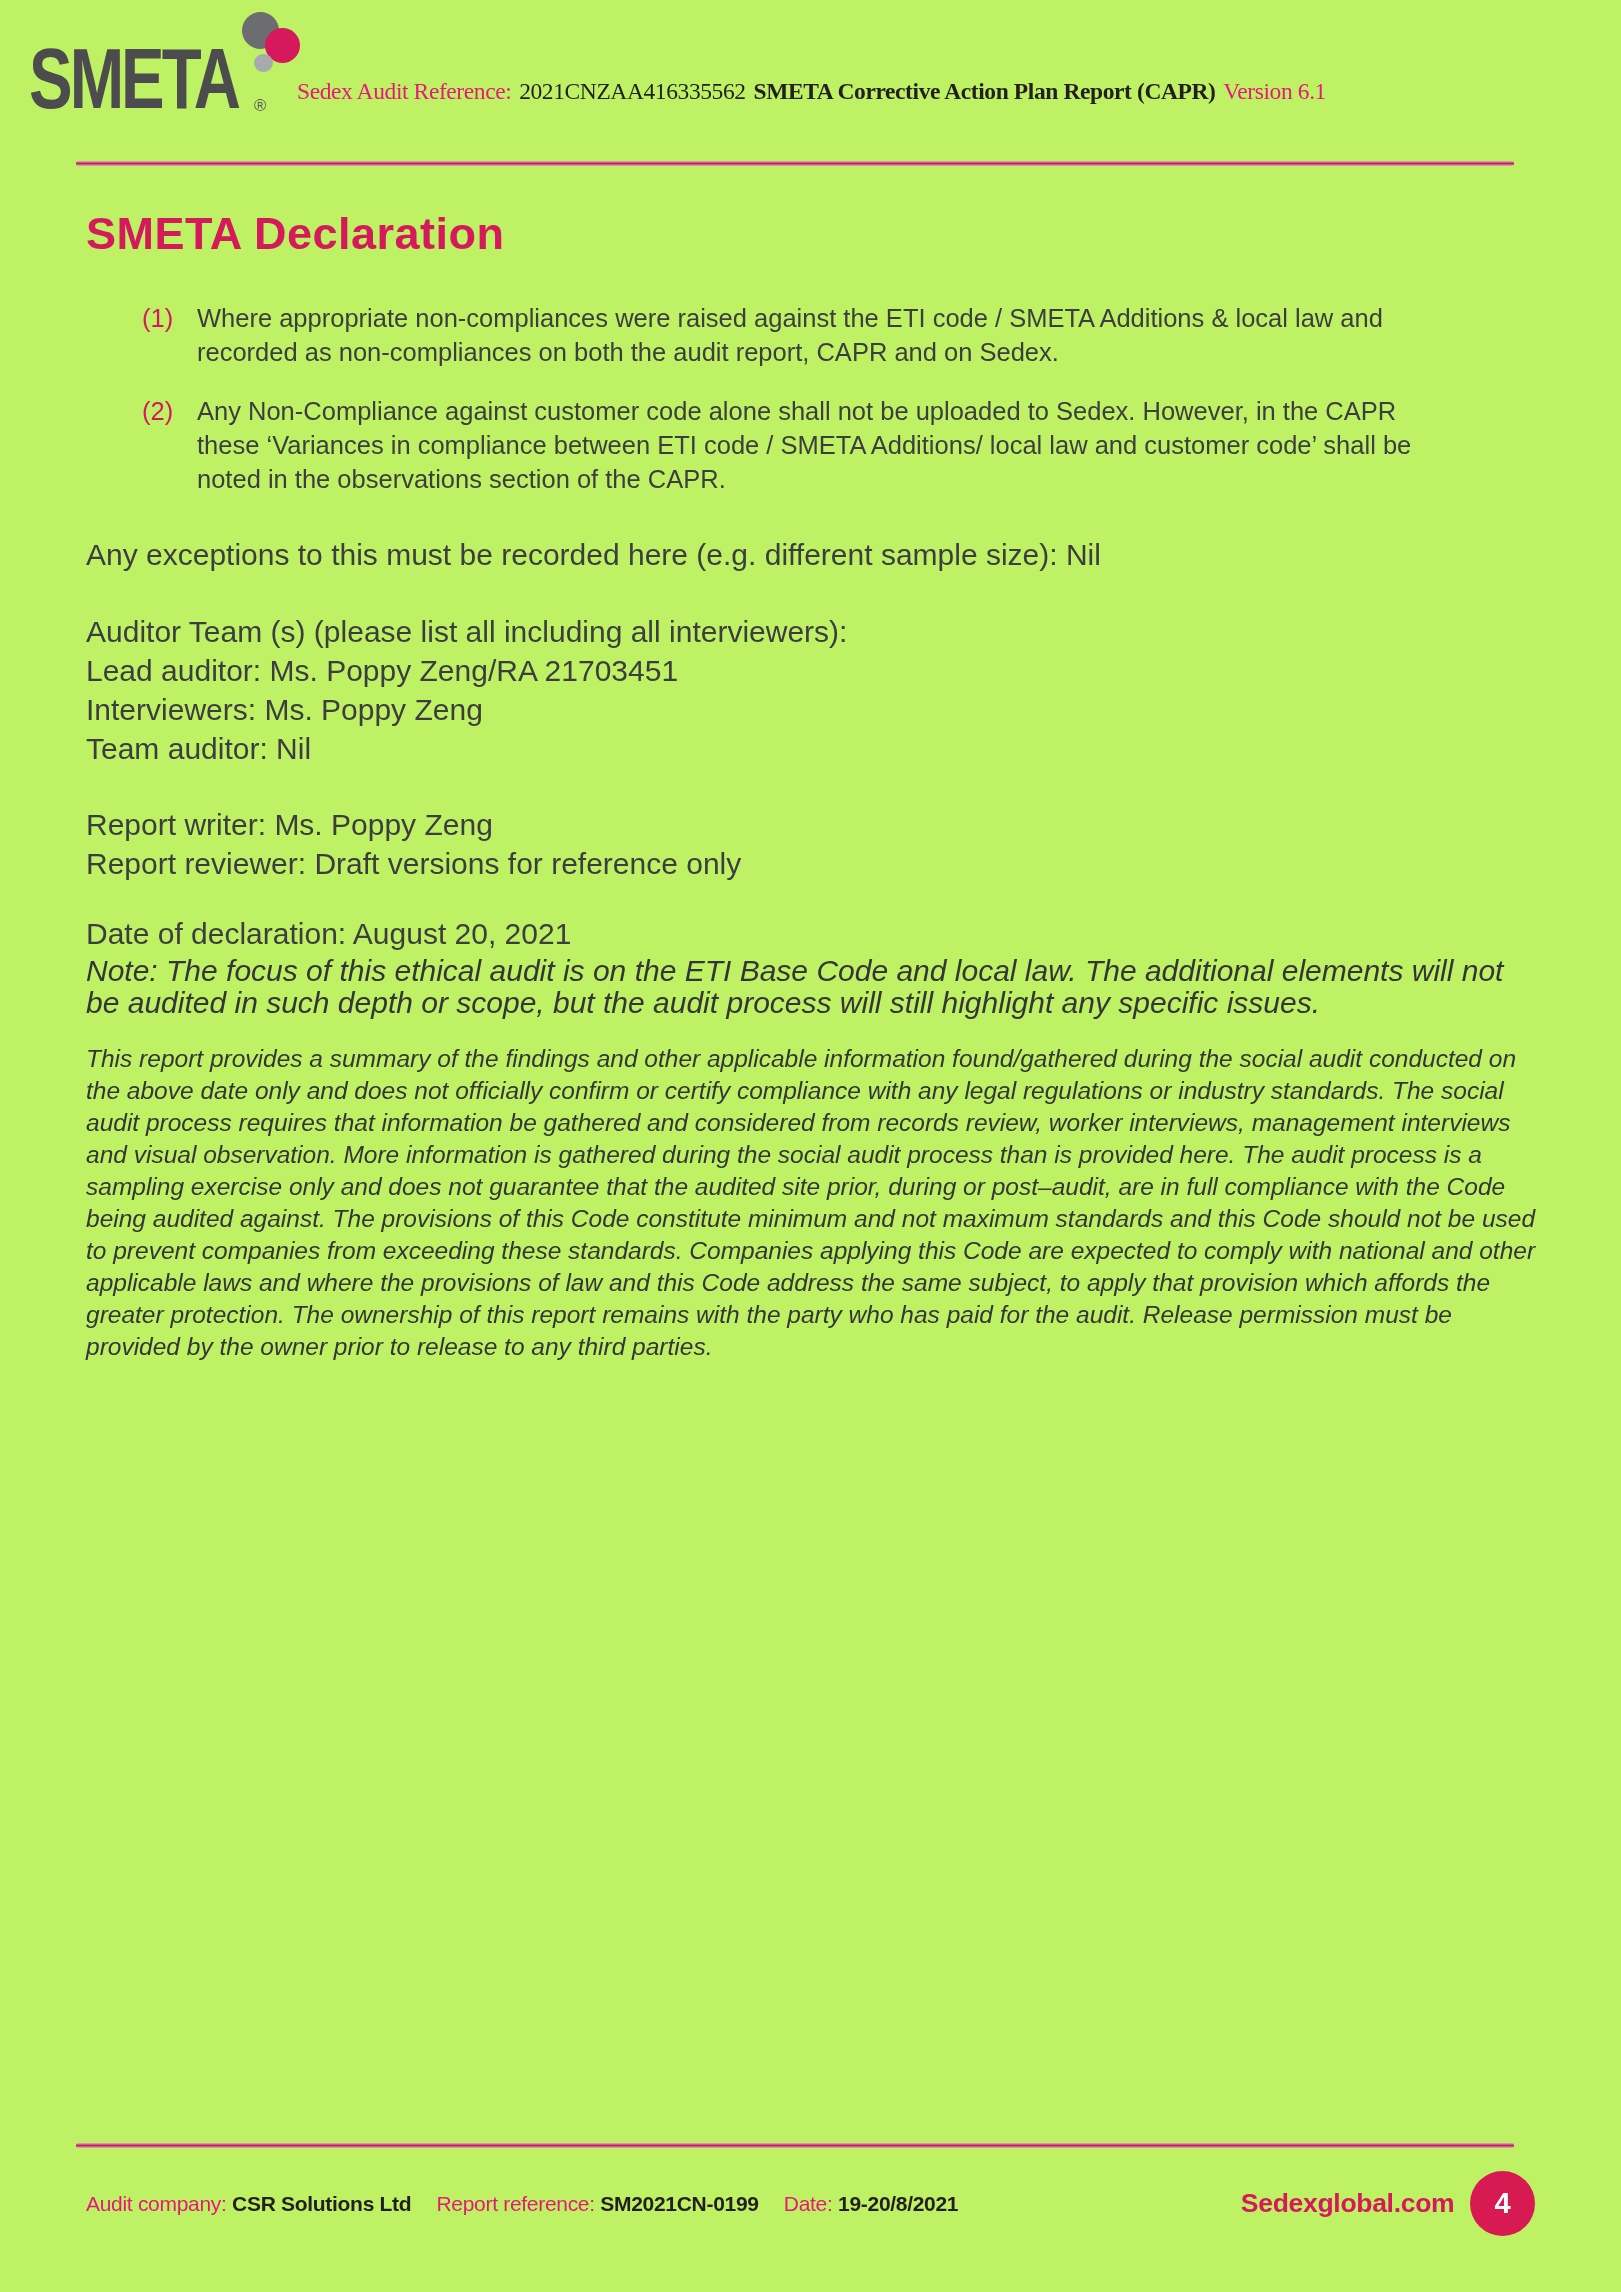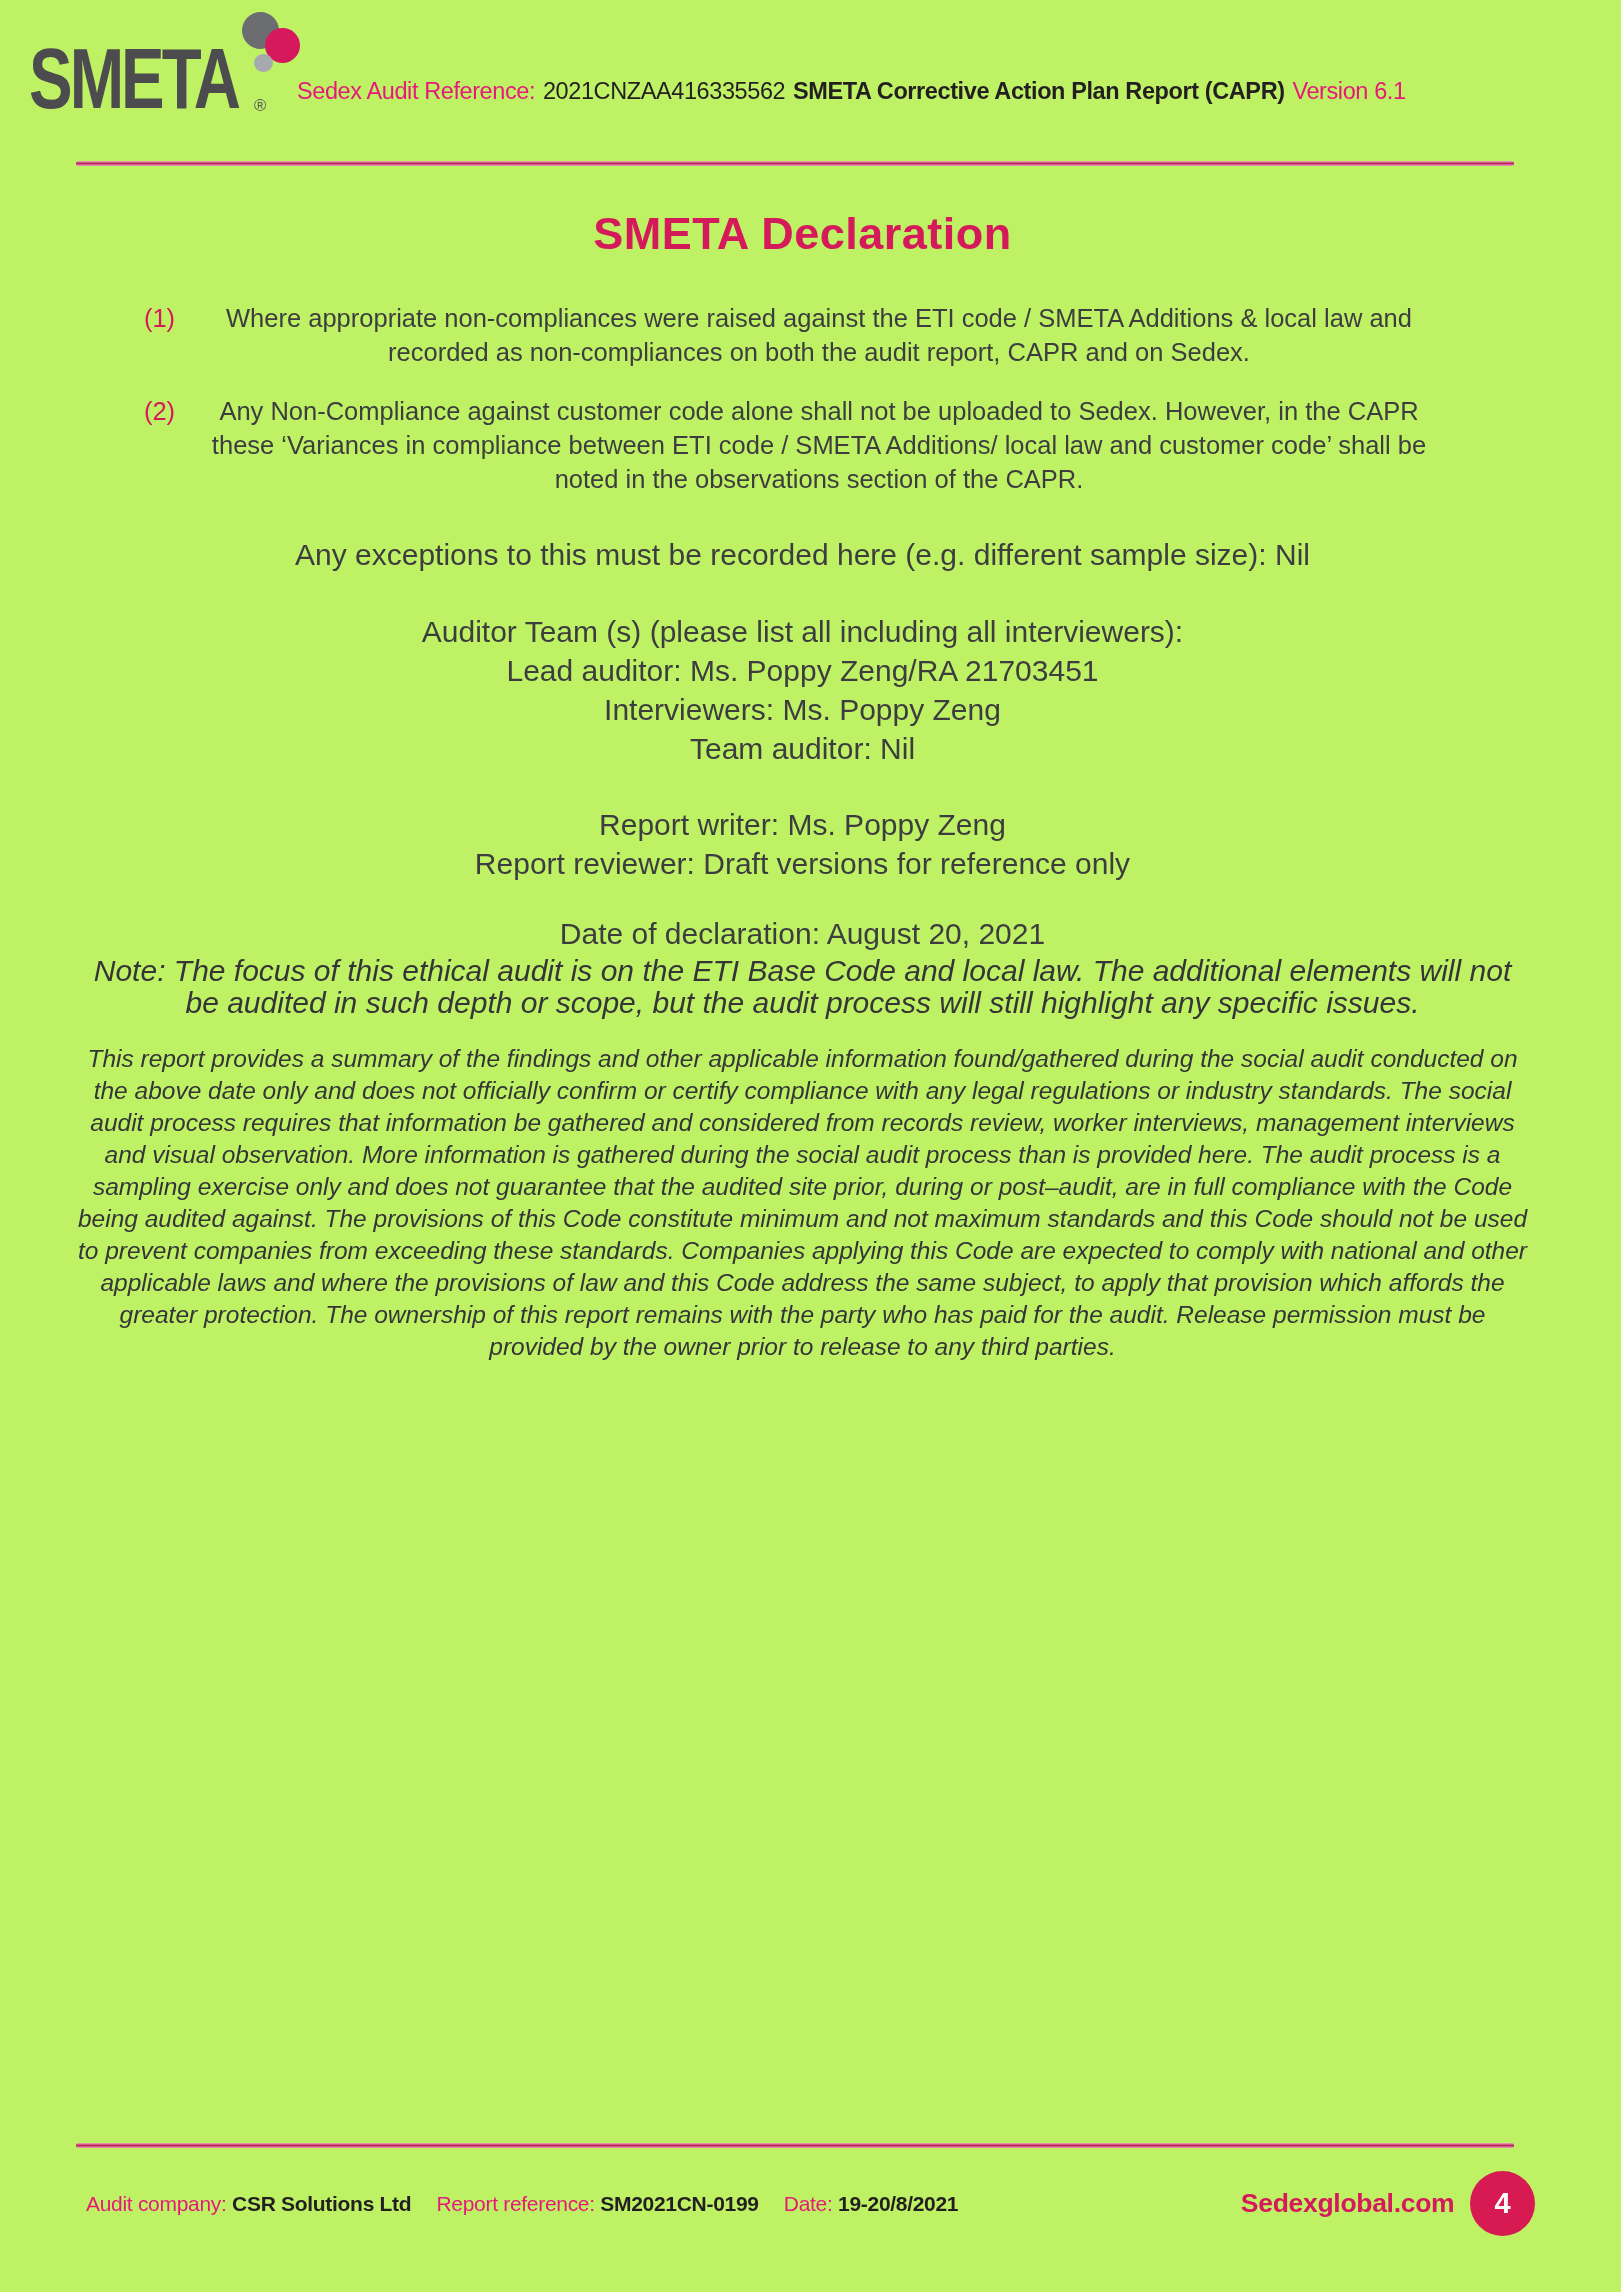--- a/index.html
+++ b/index.html
@@ -28,32 +28,32 @@
   .dot-pink  { left: 236px; top: 18.6px; width: 35px; height: 35px; background: #d6195c; z-index: 2; }
   .dot-small { left: 225px; top: 44px; width: 18.6px; height: 18.6px; background: #a8abad; z-index: 3; }
 
   .header-ref {
     position: absolute; left: 297px; top: 76px;
     font-size: 23.5px; line-height: 31px; color: #231f20;
     letter-spacing: -0.4px; white-space: nowrap;
   }
   .header-ref .lbl { color: #e6197a; }
   .header-ref .strong { font-weight: 700; }
-  .header-ref span { margin-right: 7.8px; }
+  .header-ref span { margin-right: 7.8px; font-family: Liberation Serif, serif; }
 
   .rule {
     position: absolute; left: 76px; width: 1438px; height: 4.9px;
     background: linear-gradient(to bottom, #f1a9c6, #b72458 50%, #f1a9c6);
     border-radius: 2px;
   }
   .rule-top { top: 161px; }
   .rule-bottom { top: 2143px; }
 
   
-  .content { position: absolute; left: 76px; top: 186px; width: 1453px; color: #3d3d3f; text-align: center; }
+  .content { position: absolute; left: 86px; top: 186px; width: 1453px; color: #3d3d3f; }
   h1.page-title {
     margin-top: 21.6px;
     font-size: 45px; font-weight: 700; color: #d41a5b; letter-spacing: 0.5px;
   }
   .intro { margin-top: 45px; font-size: 30px; line-height: 40px; max-width: 1441px; }
 
   .decl-list { margin-top: 41px; list-style: none; }
   .decl-item { display: flex; align-items: flex-start; padding-left: 56px; }
   .decl-item + .decl-item { margin-top: 25.5px; }
   .decl-item .num { flex: 0 0 55px; color: #d6195c; font-size: 25.5px; line-height: 34px; }

